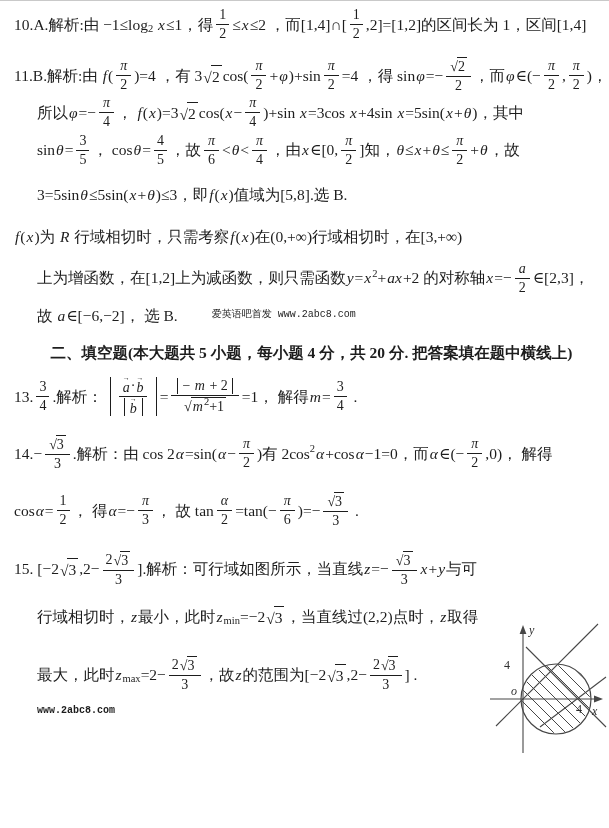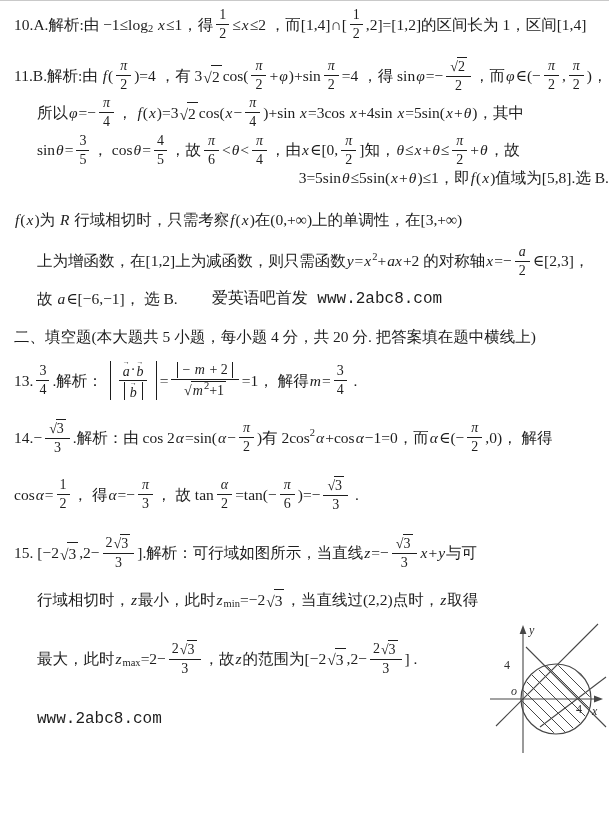--- a/index.html
+++ b/index.html
@@ -10,21 +10,21 @@
     color:#1d1d1d;
     border-top:1px solid #c9c9c9;
     box-sizing:border-box;
   }
   .doc{position:absolute;left:0;top:0;right:0;}
   .line{
     display:flex;align-items:center;white-space:pre;
     font-size:15.5px;line-height:1.25;padding-left:14px;
   }
   .line.ind{padding-left:37px;}
-  .line.bold{font-weight:normal;}
+  .line.bold{font-weight:bold;justify-content:center;}
   .tx{white-space:pre;}
   .var{font-style:italic;padding:0 1px;font-family:"Liberation Serif","DejaVu Serif",serif;}
   .frac{display:inline-flex;flex-direction:column;align-items:center;margin:0 3px;}
   .num,.den{
     display:inline-flex;align-items:center;justify-content:center;
     font-size:14px;line-height:1.15;padding:0 3px;white-space:pre;
   }
   .num{border-bottom:1.2px solid currentColor;padding-bottom:1px;}
   .den{padding-top:1px;}
   .sqrt{display:inline-flex;align-items:flex-end;margin:0 1px;}
@@ -36,47 +36,47 @@
   .abs{
     display:inline-flex;align-items:center;
     border-left:1.2px solid currentColor;border-right:1.2px solid currentColor;
     padding:0 4px;margin:0 3px;white-space:pre;
   }
   .sup{font-size:10.5px;position:relative;top:-5px;}
   .sub{font-size:10.5px;position:relative;top:4px;}
   .vec{display:inline-flex;flex-direction:column;align-items:center;line-height:1;margin:0 1px;}
   .vec .vec-arrow{font-size:7px;line-height:0.55;}
   .vec .vec-base{font-style:italic;font-size:14px;line-height:1;}
-  .mono{font-family:"Liberation Mono","DejaVu Sans Mono",monospace;font-size:16px;}
+  .mono{font-family:"Liberation Mono","DejaVu Sans Mono",monospace;font-size:10px;}
   .gap{display:inline-block;}
   .figure{position:absolute;left:488px;top:620px;width:119px;height:150px;}
   .figure text{font-family:"Liberation Serif","DejaVu Serif",serif;font-size:12px;fill:#2e2e2e;}
   .figure text.fig-var{font-style:italic;}
 </style>
 </head>
 <body>
 
 <div class="page">
   <div class="doc" id="doc">
       <div class="line" style="margin-top: 6px;"><span class="tx">10.A.解析:由 −1≤log</span><span class="sub">2</span><span class="tx"> </span><span class="var">x</span><span class="tx">≤1，得</span><span class="frac"><span class="num"><span class="tx">1</span></span><span class="den"><span class="tx">2</span></span></span><span class="tx">≤</span><span class="var">x</span><span class="tx">≤2 ，而[1,4]∩[</span><span class="frac"><span class="num"><span class="tx">1</span></span><span class="den"><span class="tx">2</span></span></span><span class="tx">,2]=[1,2]的区间长为 1，区间[1,4]</span></div>
       <div class="line" style="margin-top: 15px;"><span class="tx">11.B.解析:由 </span><span class="var">f</span><span class="tx">(</span><span class="frac"><span class="num"><span class="var">π</span></span><span class="den"><span class="tx">2</span></span></span><span class="tx">)=4 ，有 3</span><span class="sqrt"><span class="rad">√</span><span class="radicand"><span class="tx">2</span></span></span><span class="tx">cos(</span><span class="frac"><span class="num"><span class="var">π</span></span><span class="den"><span class="tx">2</span></span></span><span class="tx">+</span><span class="var">φ</span><span class="tx">)+sin</span><span class="frac"><span class="num"><span class="var">π</span></span><span class="den"><span class="tx">2</span></span></span><span class="tx">=4 ，得 sin</span><span class="var">φ</span><span class="tx">=−</span><span class="frac"><span class="num"><span class="sqrt"><span class="rad">√</span><span class="radicand"><span class="tx">2</span></span></span></span><span class="den"><span class="tx">2</span></span></span><span class="tx">，而</span><span class="var">φ</span><span class="tx">∈(−</span><span class="frac"><span class="num"><span class="var">π</span></span><span class="den"><span class="tx">2</span></span></span><span class="tx">,</span><span class="frac"><span class="num"><span class="var">π</span></span><span class="den"><span class="tx">2</span></span></span><span class="tx">)，</span></div>
       <div class="line ind" style="margin-top: 1px;"><span class="tx">所以</span><span class="var">φ</span><span class="tx">=−</span><span class="frac"><span class="num"><span class="var">π</span></span><span class="den"><span class="tx">4</span></span></span><span class="tx">， </span><span class="var">f</span><span class="tx">(</span><span class="var">x</span><span class="tx">)=3</span><span class="sqrt"><span class="rad">√</span><span class="radicand"><span class="tx">2</span></span></span><span class="tx">cos(</span><span class="var">x</span><span class="tx">−</span><span class="frac"><span class="num"><span class="var">π</span></span><span class="den"><span class="tx">4</span></span></span><span class="tx">)+sin </span><span class="var">x</span><span class="tx">=3cos </span><span class="var">x</span><span class="tx">+4sin </span><span class="var">x</span><span class="tx">=5sin(</span><span class="var">x</span><span class="tx">+</span><span class="var">θ</span><span class="tx">)，其中</span></div>
       <div class="line ind" style="margin-top: 2px;"><span class="tx">sin</span><span class="var">θ</span><span class="tx">=</span><span class="frac"><span class="num"><span class="tx">3</span></span><span class="den"><span class="tx">5</span></span></span><span class="tx">， cos</span><span class="var">θ</span><span class="tx">=</span><span class="frac"><span class="num"><span class="tx">4</span></span><span class="den"><span class="tx">5</span></span></span><span class="tx">，故</span><span class="frac"><span class="num"><span class="var">π</span></span><span class="den"><span class="tx">6</span></span></span><span class="tx">&lt;</span><span class="var">θ</span><span class="tx">&lt;</span><span class="frac"><span class="num"><span class="var">π</span></span><span class="den"><span class="tx">4</span></span></span><span class="tx">，由</span><span class="var">x</span><span class="tx">∈[0,</span><span class="frac"><span class="num"><span class="var">π</span></span><span class="den"><span class="tx">2</span></span></span><span class="tx">]知，</span><span class="var">θ</span><span class="tx">≤</span><span class="var">x</span><span class="tx">+</span><span class="var">θ</span><span class="tx">≤</span><span class="frac"><span class="num"><span class="var">π</span></span><span class="den"><span class="tx">2</span></span></span><span class="tx">+</span><span class="var">θ</span><span class="tx">，故</span></div>
-      <div class="line ind" style=" justify-content: flex-end;"><span class="tx">3=5sin</span><span class="var">θ</span><span class="tx">≤5sin(</span><span class="var">x</span><span class="tx">+</span><span class="var">θ</span><span class="tx">)≤1，即</span><span class="var">f</span><span class="tx">(</span><span class="var">x</span><span class="tx">)值域为[5,8].选 B.</span></div>
-      <div class="line" style="margin-top: 23px;"><span class="var">f</span><span class="tx">(</span><span class="var">x</span><span class="tx">)为 </span><span class="var">R</span><span class="tx"> 行域相切时，只需考察</span><span class="var">f</span><span class="tx">(</span><span class="var">x</span><span class="tx">)在(0,+∞)上的单调性，在[3,+∞)</span></div>
+      <div class="line ind" style="margin-top: 17px;"><span class="tx">3=5sin</span><span class="var">θ</span><span class="tx">≤5sin(</span><span class="var">x</span><span class="tx">+</span><span class="var">θ</span><span class="tx">)≤3，即</span><span class="var">f</span><span class="tx">(</span><span class="var">x</span><span class="tx">)值域为[5,8].选 B.</span></div>
+      <div class="line" style="margin-top: 23px;"><span class="var">f</span><span class="tx">(</span><span class="var">x</span><span class="tx">)为 </span><span class="var">R</span><span class="tx"> 行域相切时，只需考察</span><span class="var">f</span><span class="tx">(</span><span class="var">x</span><span class="tx">)在(0,+∞)行域相切时，在[3,+∞)</span></div>
       <div class="line ind" style="margin-top: 14px;"><span class="tx">上为增函数，在[1,2]上为减函数，则只需函数</span><span class="var">y</span><span class="tx">=</span><span class="var">x</span><span class="sup">2</span><span class="tx">+</span><span class="var">ax</span><span class="tx">+2 的对称轴</span><span class="var">x</span><span class="tx">=−</span><span class="frac"><span class="num"><span class="var">a</span></span><span class="den"><span class="tx">2</span></span></span><span class="tx">∈[2,3]，</span></div>
-      <div class="line ind" style="margin-top: 10px;"><span class="tx">故 </span><span class="var">a</span><span class="tx">∈[−6,−1]， 选 B.</span><span class="gap" style="width: 34px;"></span><span class="mono">爱英语吧首发 www.2abc8.com</span></div>
+      <div class="line ind" style="margin-top: 10px;"><span class="tx">故 </span><span class="var">a</span><span class="tx">∈[−6,−2]， 选 B.</span><span class="gap" style="width: 34px;"></span><span class="mono">爱英语吧首发 www.2abc8.com</span></div>
       <div class="line bold" style="margin-top: 18px;"><span class="tx">二、填空题(本大题共 5 小题，每小题 4 分，共 20 分. 把答案填在题中横线上)</span></div>
       <div class="line" style="margin-top: 15px;"><span class="tx">13.</span><span class="frac"><span class="num"><span class="tx">3</span></span><span class="den"><span class="tx">4</span></span></span><span class="tx">.解析： </span><span class="abs"><span class="frac"><span class="num"><span class="vec"><span class="vec-arrow">→</span><span class="vec-base">a</span></span><span class="tx">·</span><span class="vec"><span class="vec-arrow">→</span><span class="vec-base">b</span></span></span><span class="den"><span class="abs"><span class="vec"><span class="vec-arrow">→</span><span class="vec-base">b</span></span></span></span></span></span><span class="tx">=</span><span class="frac"><span class="num"><span class="abs"><span class="tx">− </span><span class="var">m</span><span class="tx"> + 2</span></span></span><span class="den"><span class="sqrt"><span class="rad">√</span><span class="radicand"><span class="var">m</span><span class="sup">2</span><span class="tx">+1</span></span></span></span></span><span class="tx">=1， 解得</span><span class="var">m</span><span class="tx">=</span><span class="frac"><span class="num"><span class="tx">3</span></span><span class="den"><span class="tx">4</span></span></span><span class="tx"> .</span></div>
       <div class="line" style="margin-top: 19px;"><span class="tx">14.−</span><span class="frac"><span class="num"><span class="sqrt"><span class="rad">√</span><span class="radicand"><span class="tx">3</span></span></span></span><span class="den"><span class="tx">3</span></span></span><span class="tx">.解析：由 cos 2</span><span class="var">α</span><span class="tx">=sin(</span><span class="var">α</span><span class="tx">−</span><span class="frac"><span class="num"><span class="var">π</span></span><span class="den"><span class="tx">2</span></span></span><span class="tx">)有 2cos</span><span class="sup">2</span><span class="var">α</span><span class="tx">+cos</span><span class="var">α</span><span class="tx">−1=0，而</span><span class="var">α</span><span class="tx">∈(−</span><span class="frac"><span class="num"><span class="var">π</span></span><span class="den"><span class="tx">2</span></span></span><span class="tx">,0)， 解得</span></div>
       <div class="line" style="margin-top: 20px;"><span class="tx">cos</span><span class="var">α</span><span class="tx">=</span><span class="frac"><span class="num"><span class="tx">1</span></span><span class="den"><span class="tx">2</span></span></span><span class="tx">， 得</span><span class="var">α</span><span class="tx">=−</span><span class="frac"><span class="num"><span class="var">π</span></span><span class="den"><span class="tx">3</span></span></span><span class="tx">， 故 tan</span><span class="frac"><span class="num"><span class="var">α</span></span><span class="den"><span class="tx">2</span></span></span><span class="tx">=tan(−</span><span class="frac"><span class="num"><span class="var">π</span></span><span class="den"><span class="tx">6</span></span></span><span class="tx">)=−</span><span class="frac"><span class="num"><span class="sqrt"><span class="rad">√</span><span class="radicand"><span class="tx">3</span></span></span></span><span class="den"><span class="tx">3</span></span></span><span class="tx"> .</span></div>
       <div class="line" style="margin-top: 21px;"><span class="tx">15. [−2</span><span class="sqrt"><span class="rad">√</span><span class="radicand"><span class="tx">3</span></span></span><span class="tx">,2−</span><span class="frac"><span class="num"><span class="tx">2</span><span class="sqrt"><span class="rad">√</span><span class="radicand"><span class="tx">3</span></span></span></span><span class="den"><span class="tx">3</span></span></span><span class="tx">].解析：可行域如图所示，当直线</span><span class="var">z</span><span class="tx">=−</span><span class="frac"><span class="num"><span class="sqrt"><span class="rad">√</span><span class="radicand"><span class="tx">3</span></span></span></span><span class="den"><span class="tx">3</span></span></span><span class="var">x</span><span class="tx">+</span><span class="var">y</span><span class="tx">与可</span></div>
       <div class="line ind" style="margin-top: 18px;"><span class="tx">行域相切时，</span><span class="var">z</span><span class="tx">最小，此时</span><span class="var">z</span><span class="sub">min</span><span class="tx">=−2</span><span class="sqrt"><span class="rad">√</span><span class="radicand"><span class="tx">3</span></span></span><span class="tx">，当直线过(2,2)点时，</span><span class="var">z</span><span class="tx">取得</span></div>
       <div class="line ind" style="margin-top: 29px;"><span class="tx">最大，此时</span><span class="var">z</span><span class="sub">max</span><span class="tx">=2−</span><span class="frac"><span class="num"><span class="tx">2</span><span class="sqrt"><span class="rad">√</span><span class="radicand"><span class="tx">3</span></span></span></span><span class="den"><span class="tx">3</span></span></span><span class="tx">，故</span><span class="var">z</span><span class="tx">的范围为[−2</span><span class="sqrt"><span class="rad">√</span><span class="radicand"><span class="tx">3</span></span></span><span class="tx">,2−</span><span class="frac"><span class="num"><span class="tx">2</span><span class="sqrt"><span class="rad">√</span><span class="radicand"><span class="tx">3</span></span></span></span><span class="den"><span class="tx">3</span></span></span><span class="tx">] .</span></div>
-      <div class="line ind" style="margin-top: 32px;"><span class="mono">www.2abc8.com</span></div>
+      <div class="line ind" style="margin-top: 12px; font-weight: bold;"><span class="mono">www.2abc8.com</span></div>
     </div>
 
   <svg class="figure" viewBox="0 0 119 150" width="119" height="150" xmlns="http://www.w3.org/2000/svg">
     <defs>
       <clipPath id="circ-clip">
           <circle cx="68" cy="78" r="34"></circle>
         </clipPath>
     </defs>
 
     <circle cx="68" cy="78" r="35" fill="none" stroke="#474747" stroke-width="1.2"></circle>

